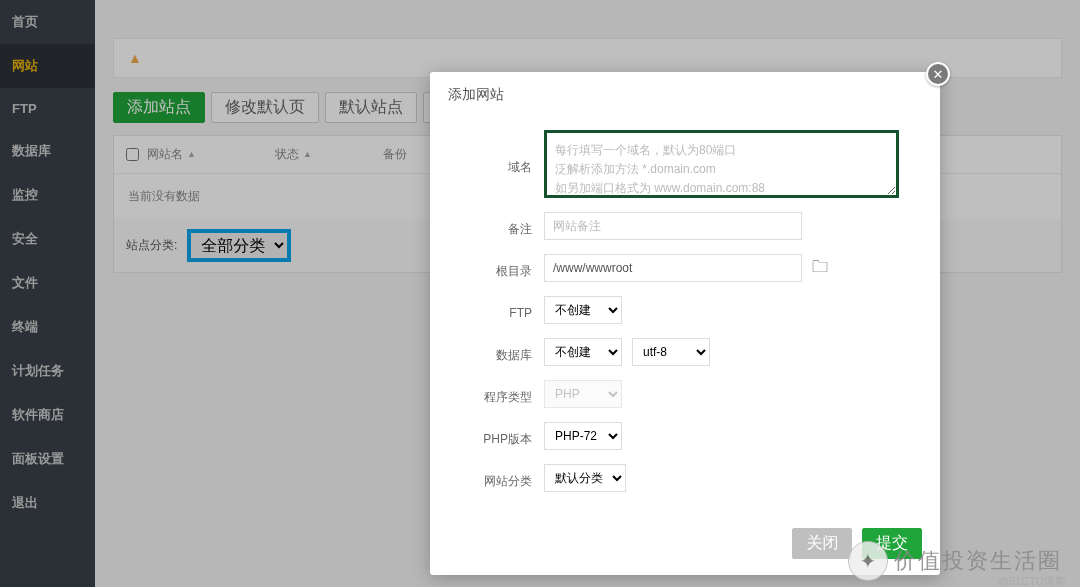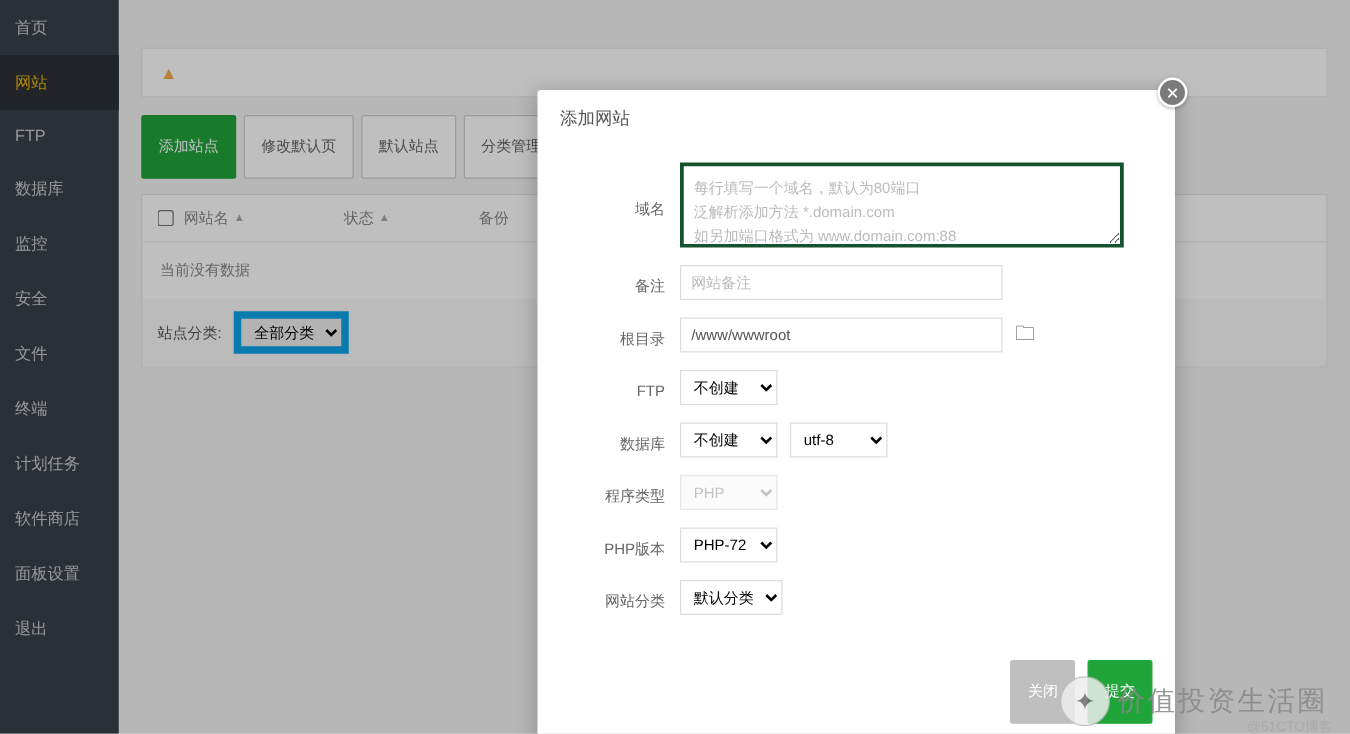--- a/index.html
+++ b/index.html
@@ -1,39 +1,39 @@
 <!DOCTYPE html>
 <html><head>
   <meta charset="utf-8">
   <style>
     * { box-sizing: border-box; margin: 0; padding: 0; }
     body { font-family: "Microsoft YaHei", Arial, sans-serif; font-size: 13px; color: #555; background: #f5f5f5; width: 1080px; height: 587px; overflow: hidden; position: relative; }
     
     .sidebar { position: absolute; left: 0; top: 0; width: 95px; height: 587px; background: #3a4149; color: #ddd; }
-    .sidebar-item { padding: 13px 12px; font-size: 13px; cursor: pointer; color: #ccc; }
+    .sidebar-item { padding: 13px 12px; font-size: 13px; cursor: pointer; color: #ccc; font-weight: bold; }
     .sidebar-item.active { background: #2c3238; color: #eab308; }
     
     .main { position: absolute; left: 95px; top: 0; right: 0; height: 587px; padding: 0 18px; overflow: hidden; }
     
     .msg-box { margin-top: 38px; background: #fff; border: 1px solid #e8e8e8; padding: 11px 14px; display: flex; align-items: center; gap: 8px; font-size: 12px; }
     .msg-box .warn-icon { color: #f0ad4e; font-size: 14px; }
     .msg-box .orange { color: #f0ad4e; }
     
     .toolbar { display: flex; gap: 6px; margin-top: 14px; }
-    .btn { padding: 16px 13px; font-size: 12px; border: 1px solid #d0d0d0; background: #fff; cursor: pointer; border-radius: 2px; color: #666; }
+    .btn { padding: 4px 13px; font-size: 16px; border: 1px solid #d0d0d0; background: #fff; cursor: pointer; border-radius: 2px; color: #666; }
     .btn.primary { background: #20a53a; border-color: #20a53a; color: #fff; }
     .btn.grey { background: #bfbfbf; border-color: #bfbfbf; color: #fff; }
     
     .table { background: #fff; border: 1px solid #e5e5e5; margin-top: 12px; }
     .table-head { display: flex; padding: 10px 12px; color: #888; font-size: 12px; align-items: center; gap: 8px; }
     .th { display: flex; align-items: center; gap: 4px; }
     .th .sort { font-size: 9px; color: #aaa; line-height: 1; }
     .table-body { padding: 14px; color: #888; border-top: 1px solid #eee; font-size: 12px; }
     .filter-row { padding: 10px 12px; display: flex; align-items: center; gap: 10px; background: #fafafa; font-size: 12px; }
-    .filter-row select { padding: 3px 6px; border: 6px solid #0ea5e9; font-size: 12px; }
+    .filter-row select { padding: 3px 6px; border: 4px solid #0ea5e9; font-size: 16px; }
     
     .overlay { position: absolute; inset: 0; background: rgba(0,0,0,0.25); }
     .modal { position: absolute; left: 430px; top: 72px; width: 510px; background: #fff; border-radius: 3px; box-shadow: 0 3px 18px rgba(0,0,0,0.25); }
     .modal-close { position: absolute; right: -10px; top: -10px; width: 24px; height: 24px; background: #7b7b7b; border: 2px solid #fff; border-radius: 50%; color: #fff; display: flex; align-items: center; justify-content: center; font-size: 13px; cursor: pointer; box-shadow: 0 1px 3px rgba(0,0,0,0.3); }
     .modal-title { padding: 14px 18px; font-size: 14px; color: #555; }
     .modal-body { padding: 12px 22px 14px; }
     .form-row { display: flex; align-items: center; margin-bottom: 14px; gap: 12px; }
     .form-label { width: 80px; text-align: right; font-size: 12px; color: #666; padding-top: 6px; }
     .form-control { flex: 1; display: flex; align-items: center; gap: 10px; }
     textarea.inp { width: 355px; height: 68px; border: 3px solid #14532d; padding: 8px; font-size: 12px; color: #bbb; font-family: inherit; resize: both; line-height: 1.6; }

